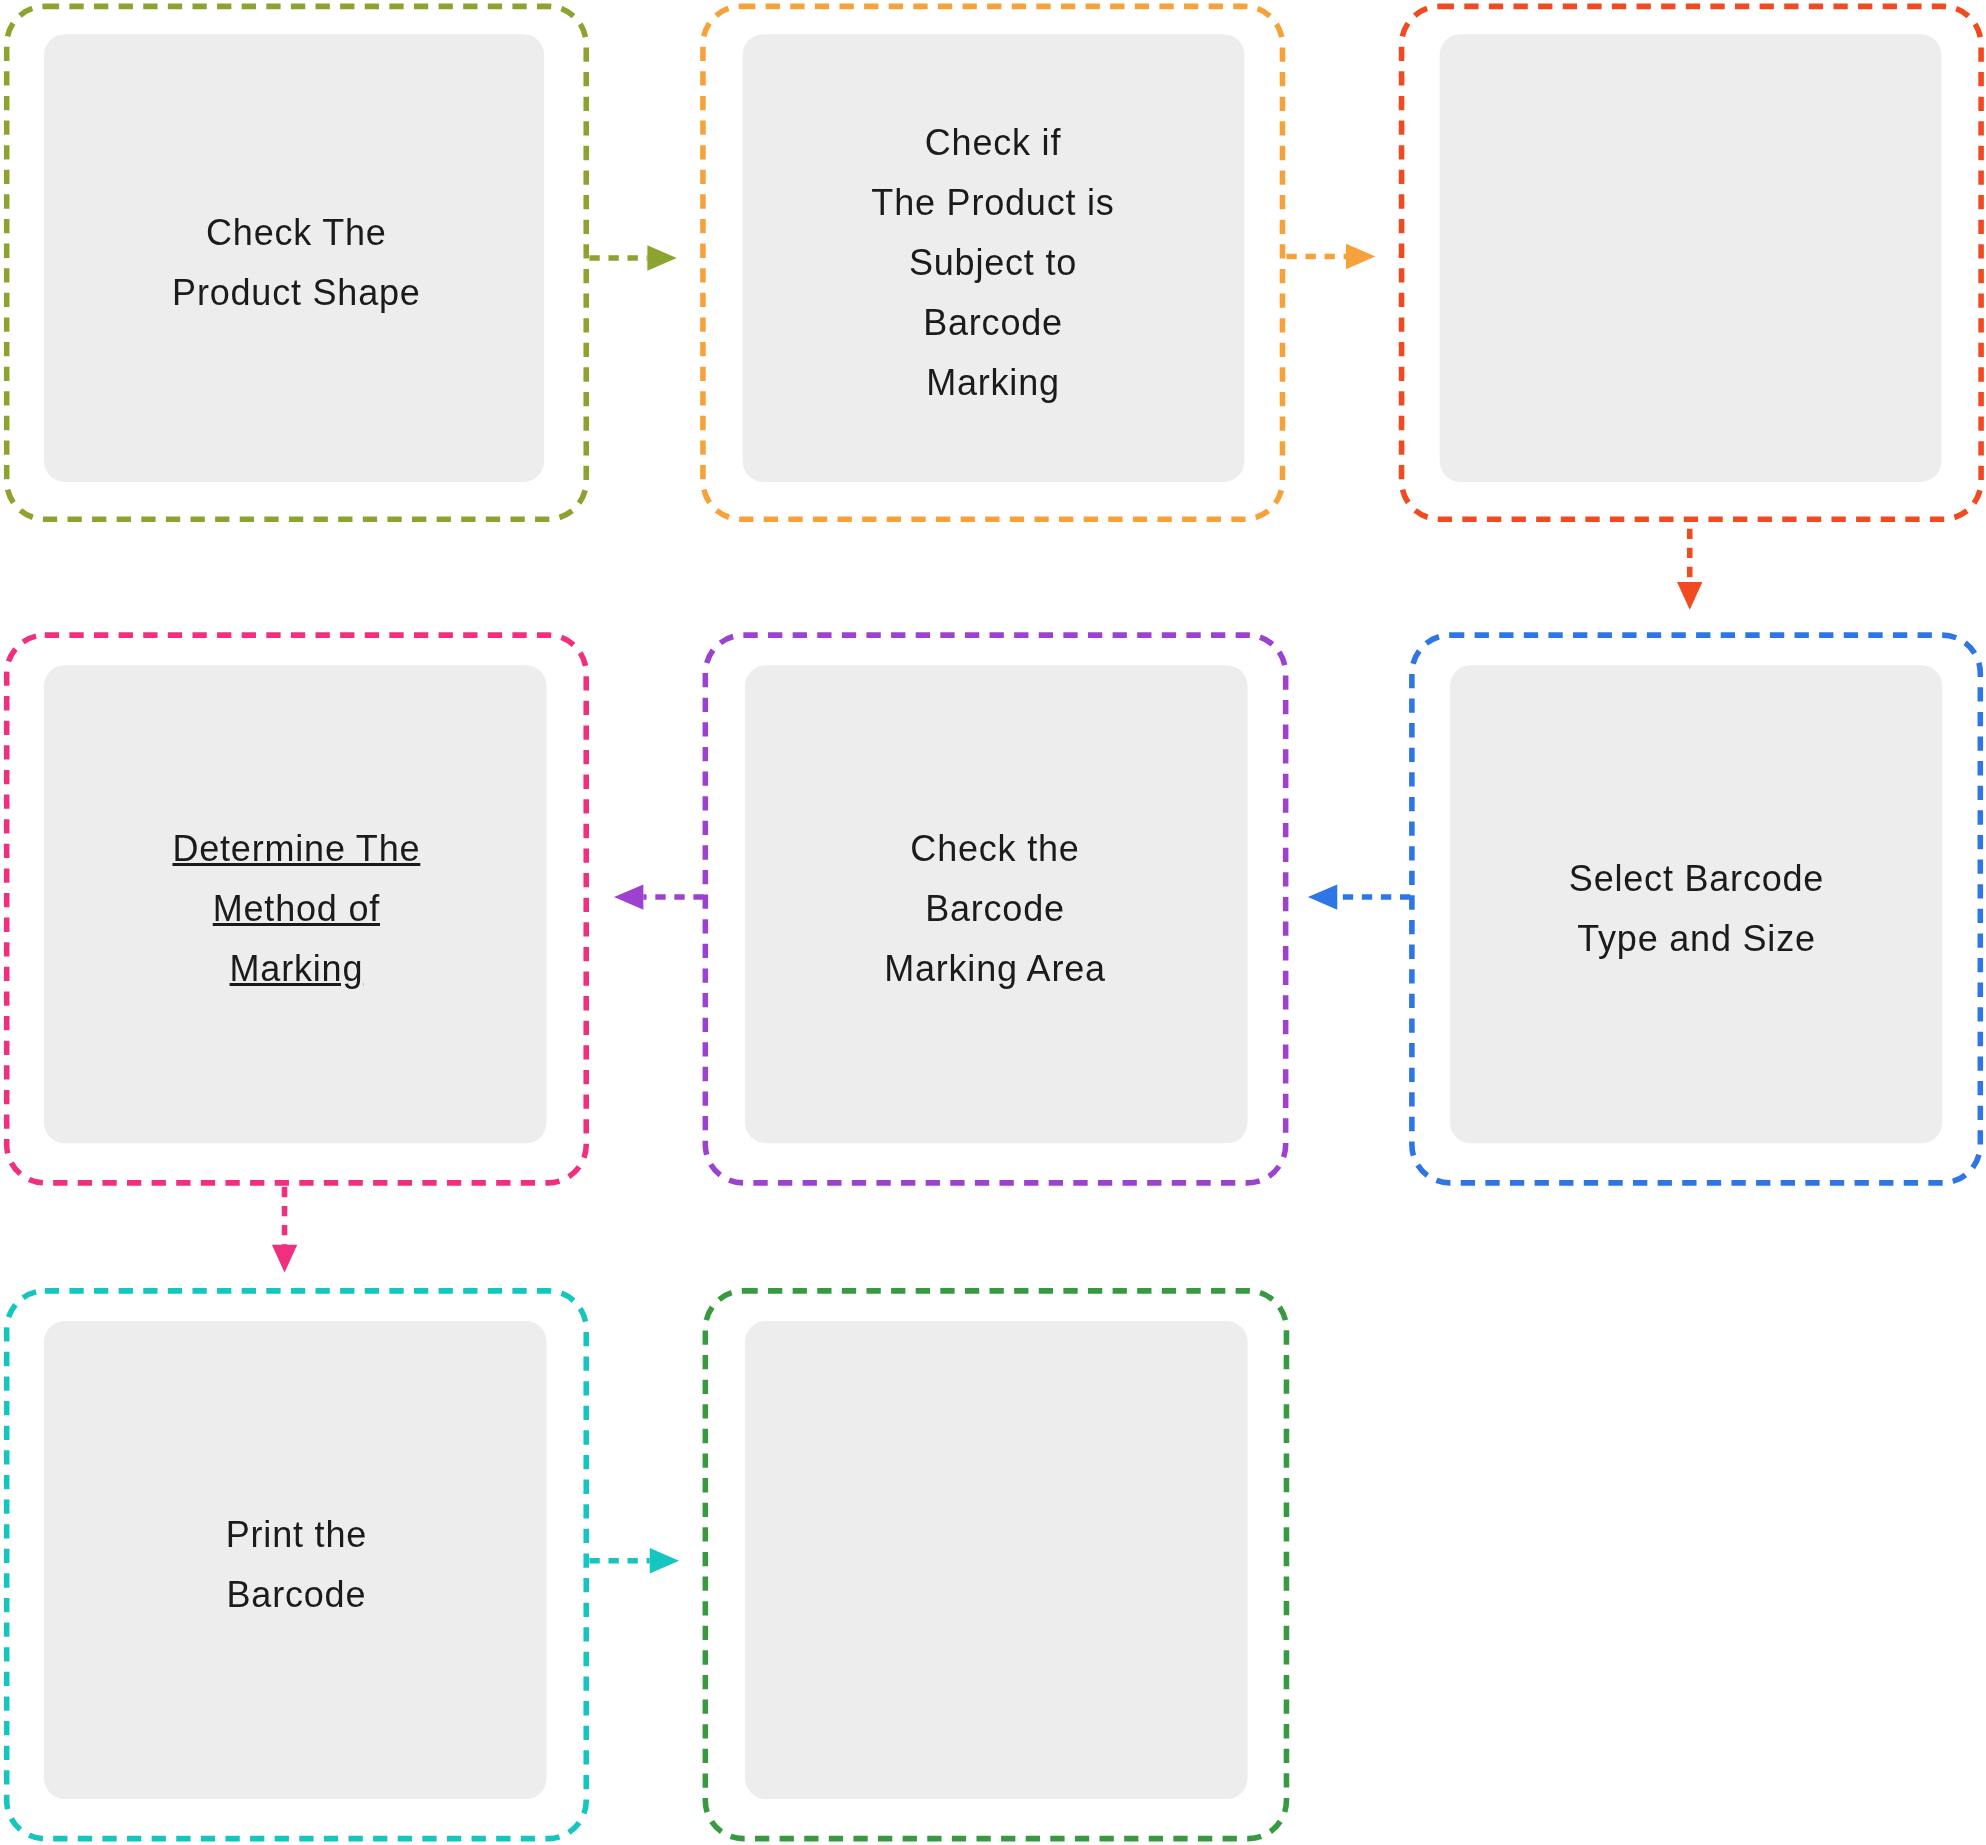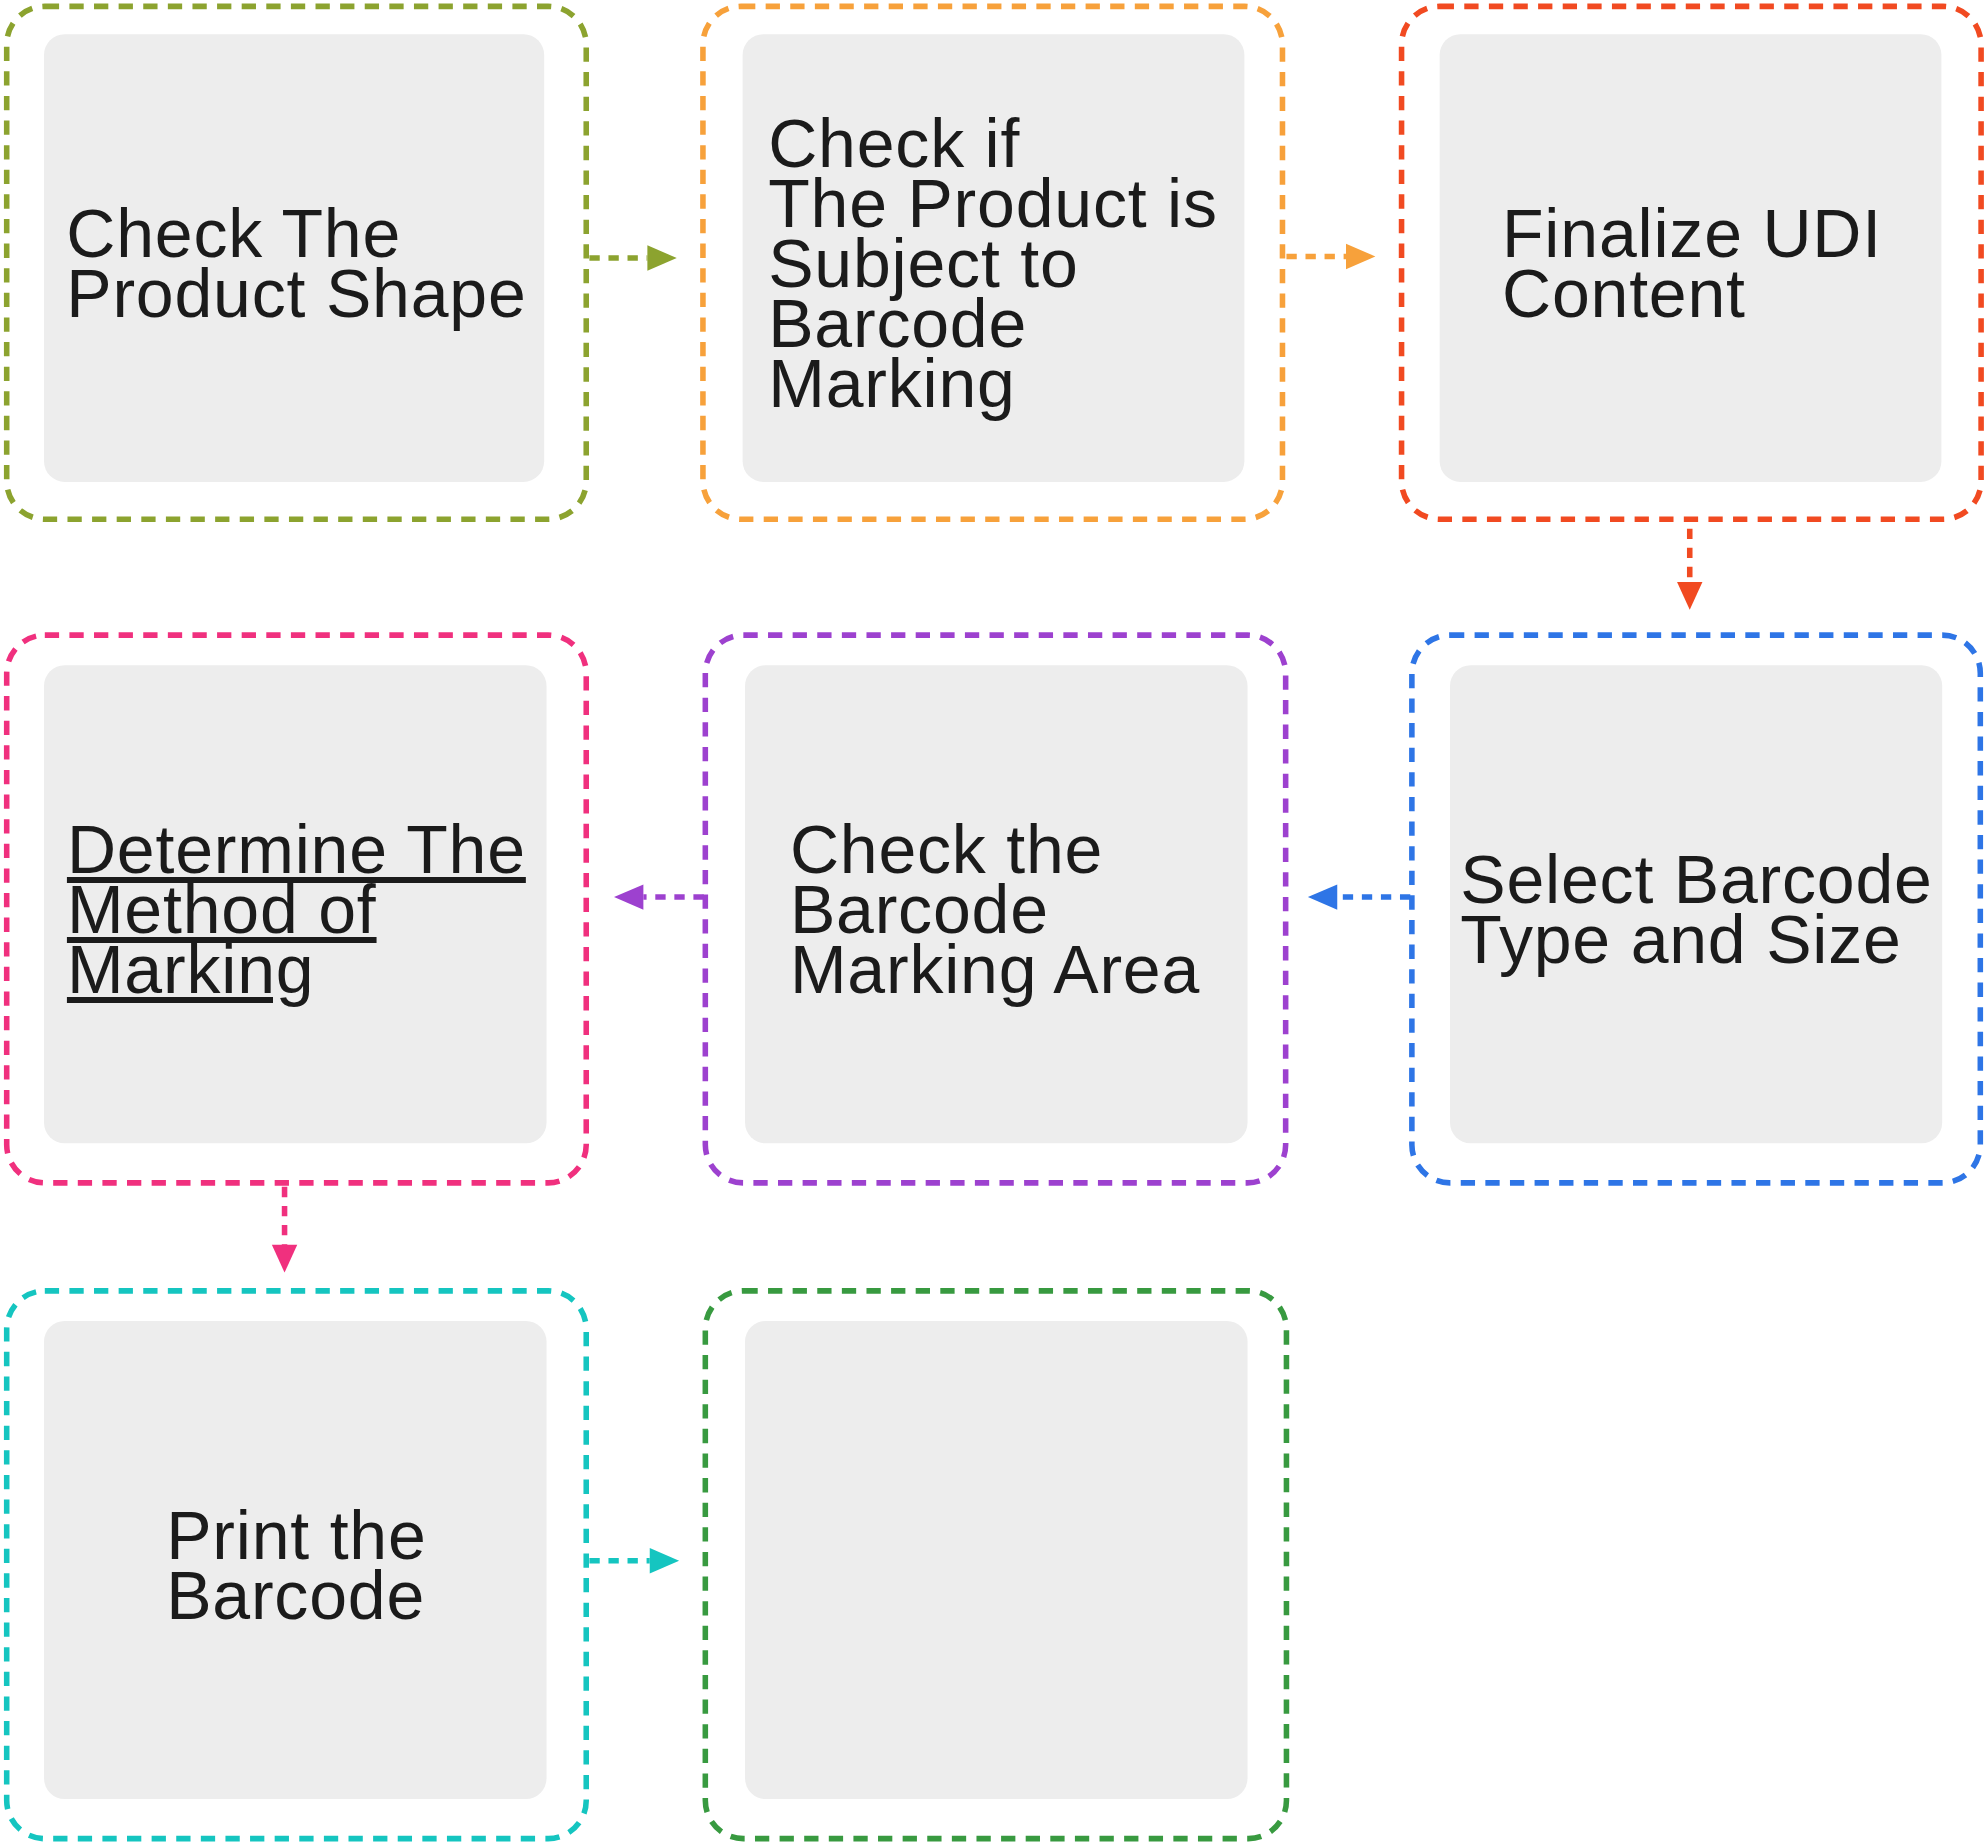--- a/index.html
+++ b/index.html
@@ -21,23 +21,23 @@
     top: 0;
     width: 1987px;
     height: 1845px;
     display: block;
   }
   .step-label {
     position: absolute;
     display: flex;
     align-items: center;
     justify-content: center;
-    text-align: left;
+    text-align: center;
     white-space: pre-line;
-    font-size: 68px;
+    font-size: 36px;
     line-height: 60px;
     letter-spacing: 0.8px;
     color: #1b1b1b;
     pointer-events: none;
   }
   .border-rect {
     fill: none;
     stroke-width: 7px;
     stroke-dasharray: 18 13;
   }
@@ -108,22 +108,20 @@
 
   <div class="step-label" style="left:6.4px;   top:6.4px;    width:580px; height:513px;">Check The
 Product Shape</div>
 
   <div class="step-label" style="left:703px; top:6.4px;    width:580px; height:513px;">Check if
 The Product is
 Subject to
 Barcode
 Marking</div>
 
-  <div class="step-label" style="left:1402px;top:6.4px;    width:580px; height:513px;">Finalize UDI
-Content</div>
 
   <div class="step-label" style="left:1412px;top:635px;  width:569px; height:548px;">Select Barcode
 Type and Size</div>
 
   <div class="step-label" style="left:705px; top:635px;  width:580px; height:548px;">Check the
 Barcode
 Marking Area</div>
 
   <div class="step-label" style="left:6.4px;   top:635px;  width:580px; height:548px;text-decoration:underline;">Determine The
 Method of

